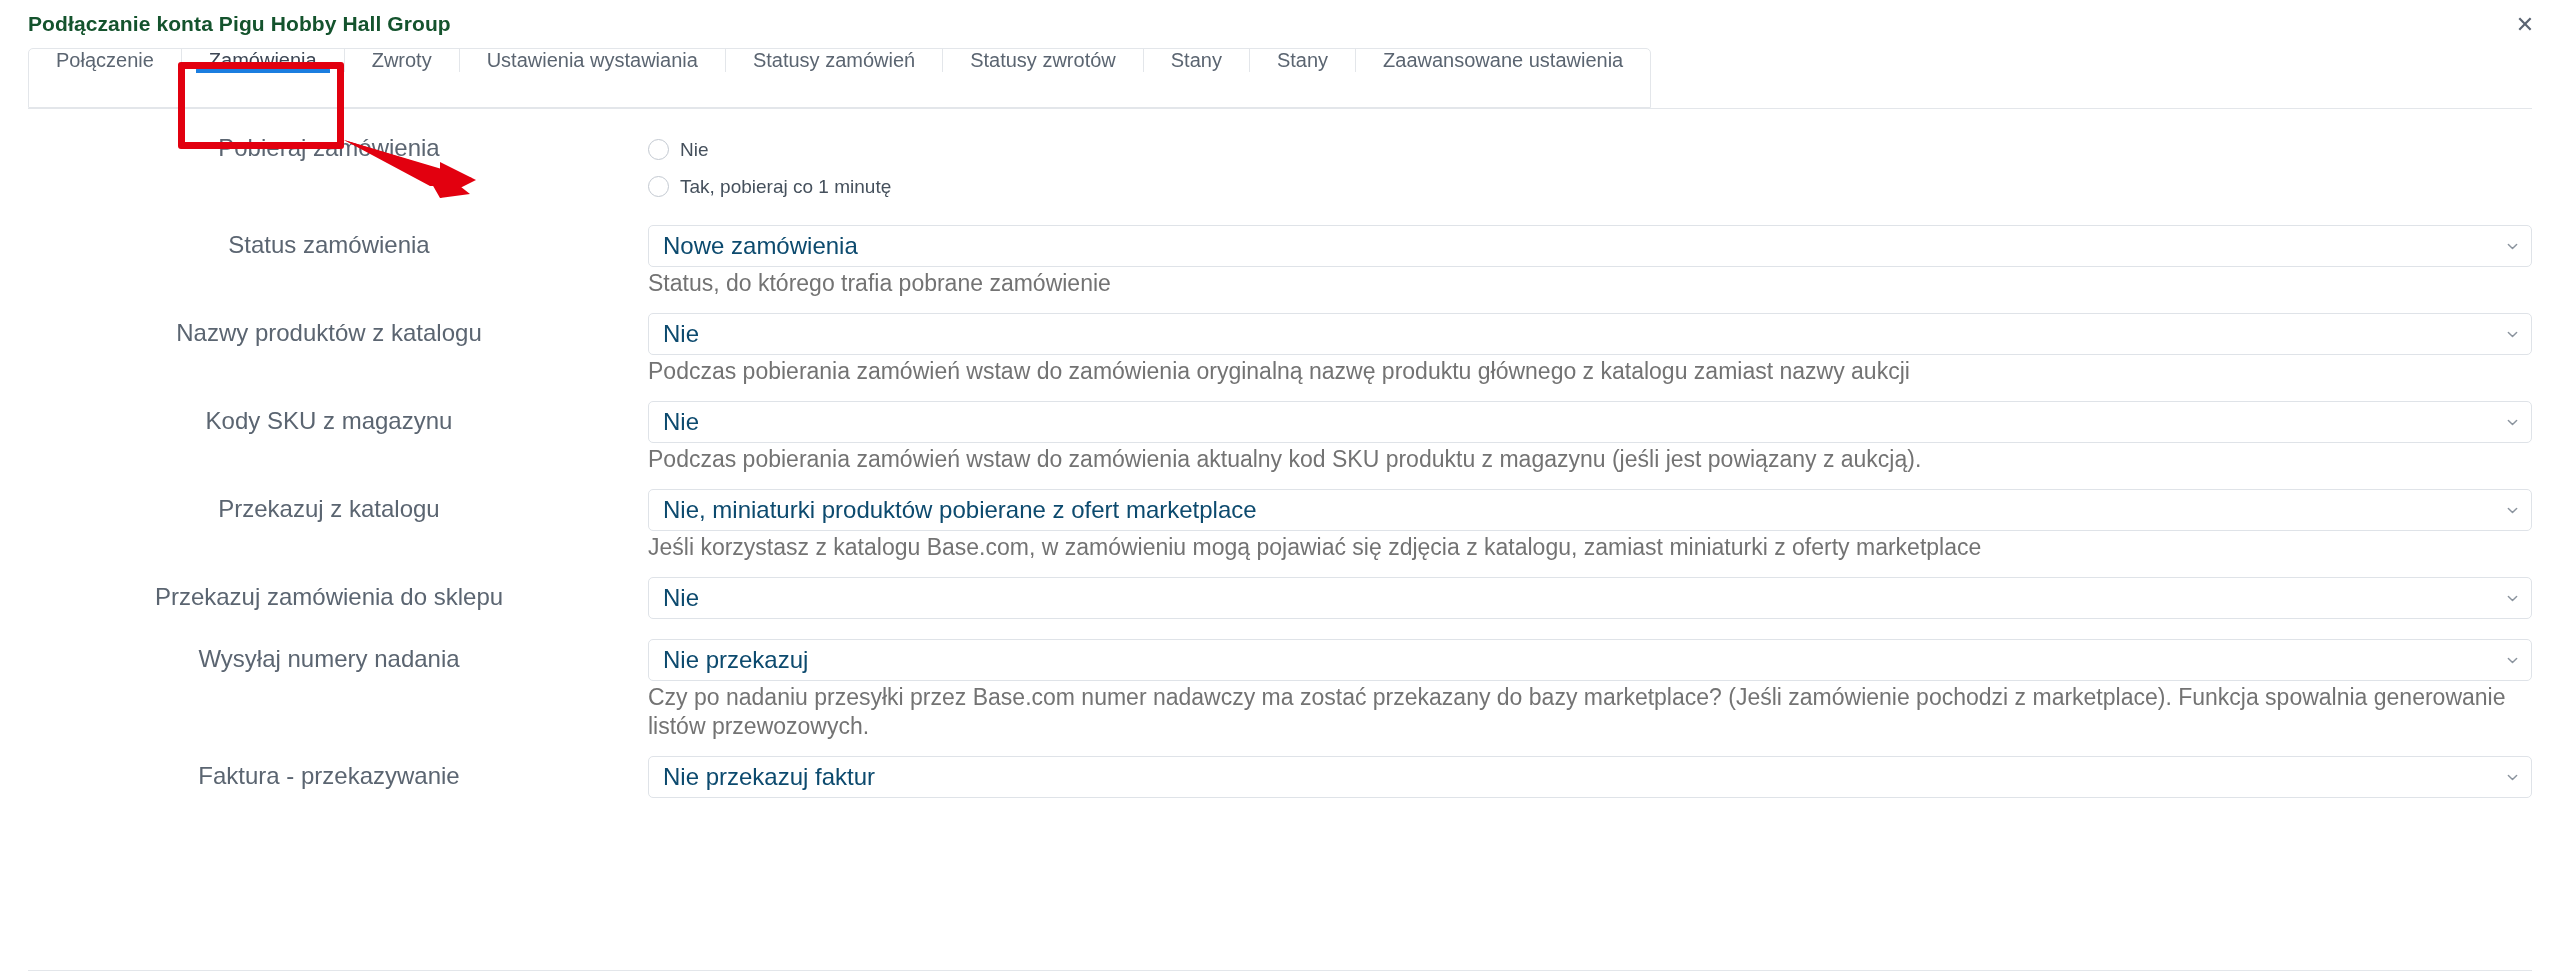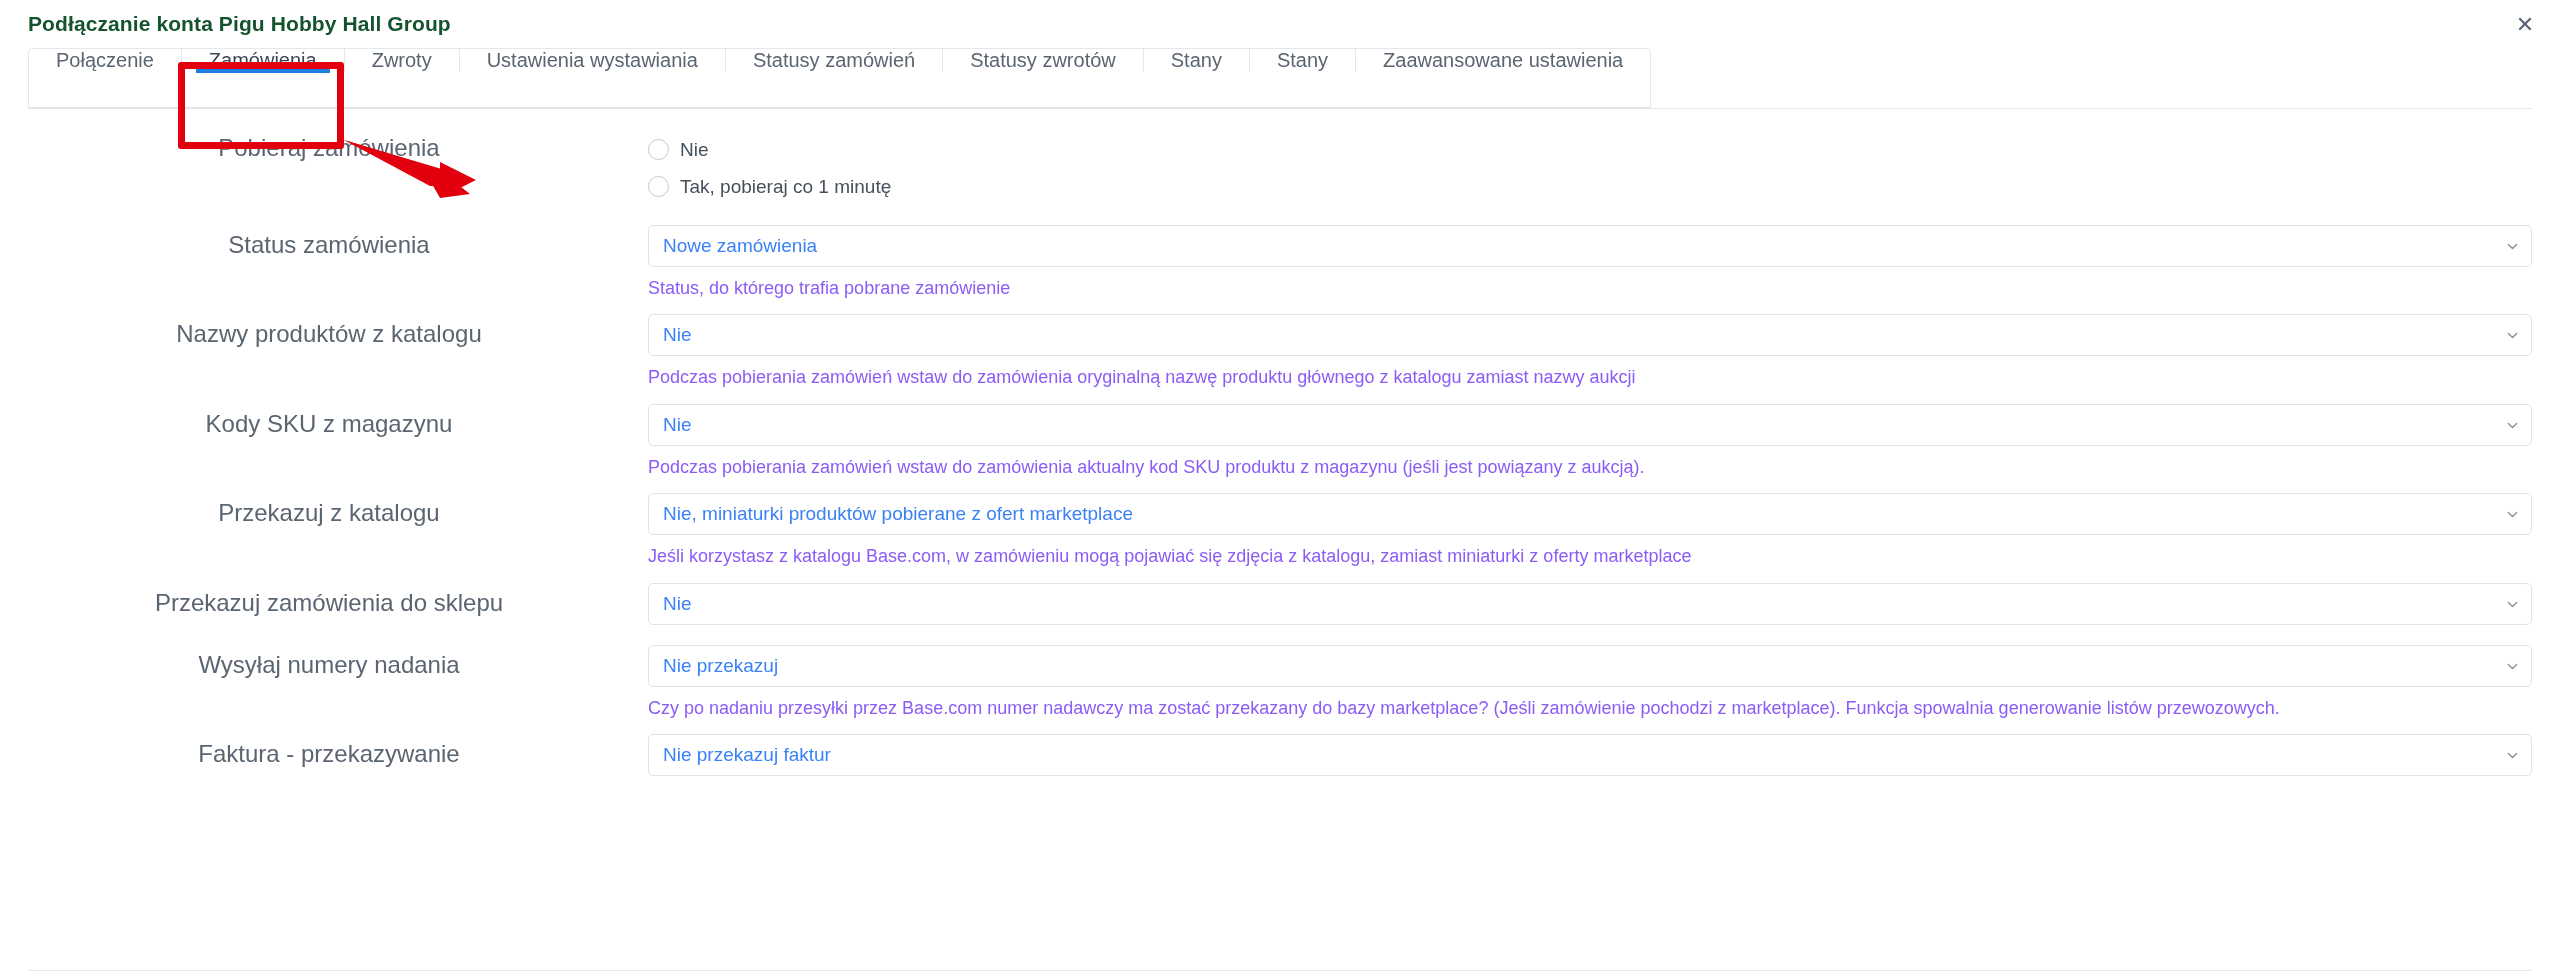--- a/index.html
+++ b/index.html
@@ -139,37 +139,37 @@
 
   .select-box {
     position: relative;
     height: 42px;
     border: 1px solid #dfe3e8;
     border-radius: 5px;
     background: #fff;
     display: flex;
     align-items: center;
     padding: 0 34px 0 14px;
-    font-size: 19px;
-    color: #3b82f6;
+    font-size: 24px;
+    color: #0c4a6e;
     cursor: pointer;
   }
   .select-box .chev {
     position: absolute;
     right: 13px;
     top: 50%;
     width: 11px; height: 11px;
     margin-top: -5px;
     color: #8b949e;
   }
   .select-box .chev svg { display: block; }
   .help-text {
-    font-size: 18px;
-    color: #8b5cf6;
-    margin-top: 10px;
+    font-size: 23px;
+    color: #737373;
+    margin-top: 2px;
     line-height: 1.3;
   }
   .spacer-14 { height: 14px; }
   .spacer-20 { height: 20px; }
 
   .bottom-divider {
     border-top: 1px solid #e3e6ea;
     margin: 0 28px;
     position: absolute;
     left: 0; right: 0;

